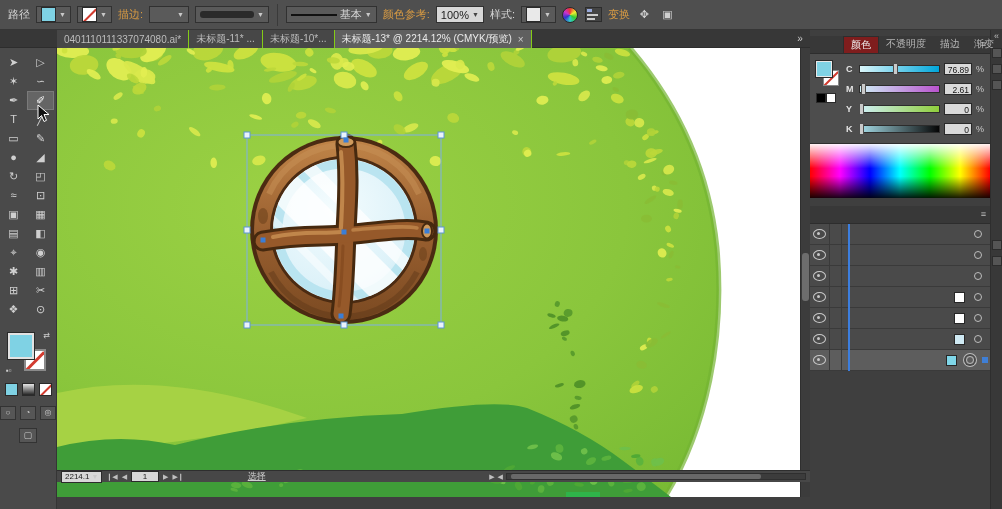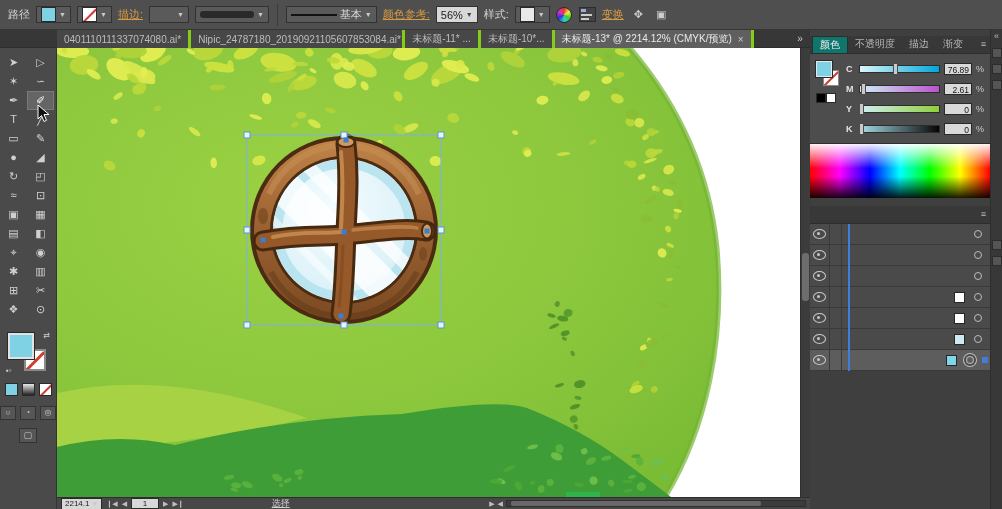--- a/index.html
+++ b/index.html
@@ -2,42 +2,42 @@
 <html><head>
 <meta charset="utf-8">
 <style>
   html,body{margin:0;padding:0;background:#2b2b2b;}
   #app{position:relative;width:1002px;height:509px;overflow:hidden;background:#3f3f3f;
        font-family:"Liberation Sans",sans-serif;color:#d6d6d6;-webkit-user-select:none;user-select:none;}
 
   
   #control-bar{position:absolute;left:0;top:0;width:1002px;height:30px;background:#4f4f4f;
     border-bottom:1px solid #363636;display:flex;align-items:center;gap:6px;padding:0 8px;box-sizing:border-box;font-size:11px;}
-  .goldlink{color:#d79a43;text-decoration:underline;cursor:pointer;white-space:nowrap;}
+  .goldlink{color:#d79a43;cursor:pointer;white-space:nowrap;}
   .combo{display:flex;align-items:center;gap:3px;background:#5a5a5a;border:1px solid #313131;height:17px;padding:0 4px;box-sizing:border-box;justify-content:flex-end;}
   .combo.light{background:#d8d8d8;color:#1c1c1c;}
   .arr{font-size:7px;color:#c9c9c9;line-height:1;}
   .combo.light .arr{color:#444;}
   .sw{width:15px;height:15px;border:1px solid #2a2a2a;box-sizing:border-box;}
   .sw.none{background:#fff;position:relative;overflow:hidden;}
   .sw.none::after{content:"";position:absolute;left:-3px;right:-3px;top:50%;height:2px;background:#d23b2f;transform:rotate(-45deg);}
   .vsep{width:1px;height:22px;background:#3a3a3a;margin:0 2px;}
   .linepreview{width:54px;height:7px;background:linear-gradient(to right,#2a2a2a,#2a2a2a);border-radius:3px;}
   .brushline{width:46px;height:2px;background:#111;}
   .cbicon{width:17px;height:17px;display:flex;align-items:center;justify-content:center;color:#cfcfcf;font-size:11px;background:transparent;}
   .colorwheel{width:14px;height:14px;border-radius:50%;background:conic-gradient(#e33,#ee3,#3c3,#3cc,#33c,#c3c,#e33);border:1px solid #2a2a2a;}
   .aligngrid{width:15px;height:13px;background:
      linear-gradient(#9ad 0 0) 1px 1px/5px 3px no-repeat,
      linear-gradient(#ccc 0 0) 1px 6px/11px 2px no-repeat,
      linear-gradient(#ccc 0 0) 1px 10px/8px 2px no-repeat,#444;border:1px solid #2c2c2c;}
 
   
   #tab-bar{position:absolute;left:0;top:30px;width:1002px;height:18px;background:#373737;border-bottom:1px solid #2d2d2d;box-sizing:border-box;}
   #tabs{position:absolute;left:57px;top:0;width:753px;height:18px;display:flex;overflow:hidden;}
-  .tab{display:flex;align-items:center;gap:4px;padding:0 7px;max-width:214px;background:#474747;border-right:3px solid #84cc16;
+  .tab{display:flex;align-items:center;gap:4px;padding:0 7px;max-width:214px;background:#474747;border-right:1px solid #84cc16;
        font-size:10px;color:#bdbdbd;white-space:nowrap;overflow:hidden;height:18px;box-sizing:border-box;}
   .tab.active{background:#5f5f5f;color:#eaeaea;}
   .tab .close{color:#ccc;font-size:10px;margin-left:2px;}
   #tab-overflow{position:absolute;left:792px;top:2px;width:16px;height:14px;text-align:center;line-height:14px;font-size:10px;color:#cbcbcb;}
 
   
   #toolbar{position:absolute;left:0;top:48px;width:57px;height:461px;background:#4a4a4a;border-right:1px solid #353535;box-sizing:border-box;}
   #tools{display:flex;flex-wrap:wrap;width:56px;padding-top:5px;}
   .tool{width:27px;height:19px;line-height:19px;text-align:center;font-size:11px;color:#d0d0d0;cursor:pointer;}
   .tool.sel{background:#656565;box-shadow:inset 0 0 0 1px #7a7a7a;color:#fff;}
@@ -54,39 +54,39 @@
   .sq13.none::after{content:"";position:absolute;left:-3px;right:-3px;top:50%;height:2px;background:#d23b2f;transform:rotate(-45deg);}
   .modebtn{width:14px;height:12px;background:#565656;border:1px solid #333;color:#ccc;font-size:8px;line-height:12px;text-align:center;}
   .screenbtn{width:16px;height:13px;margin:8px auto 0 auto;background:#565656;border:1px solid #333;color:#ccc;font-size:9px;line-height:13px;text-align:center;}
 
   
   #canvas{position:absolute;left:57px;top:48px;width:743px;height:449px;overflow:hidden;background:#fff;}
   #vscroll{position:absolute;left:800px;top:48px;width:10px;height:449px;background:#3c3c3c;border-left:1px solid #2f2f2f;box-sizing:border-box;}
   #vscroll .thumb{position:absolute;left:1px;width:7px;top:205px;height:48px;background:#6d6d6d;border-radius:3px;}
 
   
-  #status{position:absolute;left:57px;top:497px;width:753px;height:12px;background:#474747;border-top:1px solid #2e2e2e;
+  #status{position:absolute;left:57px;top:470px;width:753px;height:12px;background:#474747;border-top:1px solid #2e2e2e;
           display:flex;align-items:center;gap:4px;padding:0 4px;box-sizing:border-box;font-size:9px;color:#cfcfcf;}
   #status .zoombox{display:flex;align-items:center;gap:2px;background:#d8d8d8;color:#1b1b1b;border:1px solid #2b2b2b;height:10px;padding:0 3px;font-size:8px;}
   .navbtn{font-size:7px;color:#bfbfbf;}
   .abbox{background:#d8d8d8;color:#1b1b1b;border:1px solid #2b2b2b;height:9px;min-width:26px;text-align:center;font-size:8px;line-height:9px;}
-  #status .statuslabel{margin-left:84px;text-decoration:underline;}
+  #status .statuslabel{margin-left:60px;text-decoration:underline;}
   #hscroll{margin-left:auto;display:flex;align-items:center;gap:3px;}
   #hscroll .track{width:300px;height:7px;background:#3c3c3c;border:1px solid #2f2f2f;position:relative;}
   #hscroll .hthumb{position:absolute;left:4px;top:0;width:250px;height:5px;background:#686868;border-radius:2px;margin:0;}
 
   
   #dock{position:absolute;left:810px;top:30px;width:192px;height:479px;background:#3f3f3f;display:flex;}
   #panels{width:180px;padding-top:6px;box-sizing:border-box;}
   #strip{width:12px;background:#383838;border-left:1px solid #2e2e2e;box-sizing:border-box;text-align:center;}
   #strip .expand{font-size:9px;color:#bbb;line-height:12px;}
   .dockicon{width:8px;height:8px;background:#555;border:1px solid #2c2c2c;margin:6px auto 0 auto;}
   .ptabs{display:flex;align-items:flex-end;height:17px;background:#383838;border-bottom:1px solid #2d2d2d;padding-left:2px;position:relative;}
   .ptab{font-size:10px;color:#b5b5b5;padding:0 7px;height:16px;line-height:16px;white-space:nowrap;}
-  .ptab.active{background:#0f766e;color:#efefef;border:1px solid #2d2d2d;border-bottom:none;}
+  .ptab.active{background:#7f1d1d;color:#efefef;border:1px solid #2d2d2d;border-bottom:none;margin-left:31px;}
   .pmenu{position:absolute;right:4px;top:3px;font-size:9px;color:#c2c2c2;}
   #color-content{background:#4d4d4d;padding:5px 6px 4px 6px;display:flex;gap:6px;}
   #cproxy{position:relative;width:24px;height:40px;flex:0 0 24px;}
   #cproxy .f{position:absolute;left:0;top:2px;width:14px;height:14px;border:1px solid #e8e8e8;box-shadow:0 0 0 1px #2a2a2a;z-index:2;}
   #cproxy .s{position:absolute;left:7px;top:11px;width:14px;height:14px;background:#fff;border:1px solid #888;overflow:hidden;}
   #cproxy .s::after{content:"";position:absolute;left:-3px;right:-3px;top:50%;height:2px;background:#d23b2f;transform:rotate(-45deg);}
   #cproxy .bw{position:absolute;left:0;top:34px;display:flex;}
   #cproxy .bw span{width:10px;height:10px;border:1px solid #2a2a2a;box-sizing:border-box;display:inline-block;}
   #channels{flex:1;}
   .chrow{display:flex;align-items:center;gap:4px;height:20px;}
@@ -144,21 +144,21 @@
       <span class="arr">▼</span>
     </span>
     <span class="vsep"></span>
     <span class="combo">
       <span class="brushline"></span>
       <span>基本</span>
       <span class="arr">▼</span>
     </span>
     <span class="goldlink">颜色参考:</span>
     <span class="combo light">
-      <span>56%</span>
+      <span>100%</span>
       <span class="arr">▼</span>
     </span>
     <span>样式:</span>
     <span class="combo">
       <span class="sw" style="background:#e9e9e9"></span>
       <span class="arr">▼</span>
     </span>
     <span class="cbicon">
         <span class="colorwheel"></span>
       </span>
@@ -171,23 +171,20 @@
       </span>
     <span class="cbicon">
         <span>▣</span>
       </span>
   </div>
 
   <div id="tab-bar">
     <div id="tabs">
         <div class="tab">
           <span>0401110111337074080.ai*</span>
-        </div>
-        <div class="tab">
-          <span>Nipic_24787180_20190921105607853084.ai*</span>
         </div>
         <div class="tab">
           <span>未标题-11* ...</span>
         </div>
         <div class="tab">
           <span>未标题-10*...</span>
         </div>
         <div class="tab active">
           <span>未标题-13* @ 2214.12% (CMYK/预览)</span>
           <span class="close">×</span>

